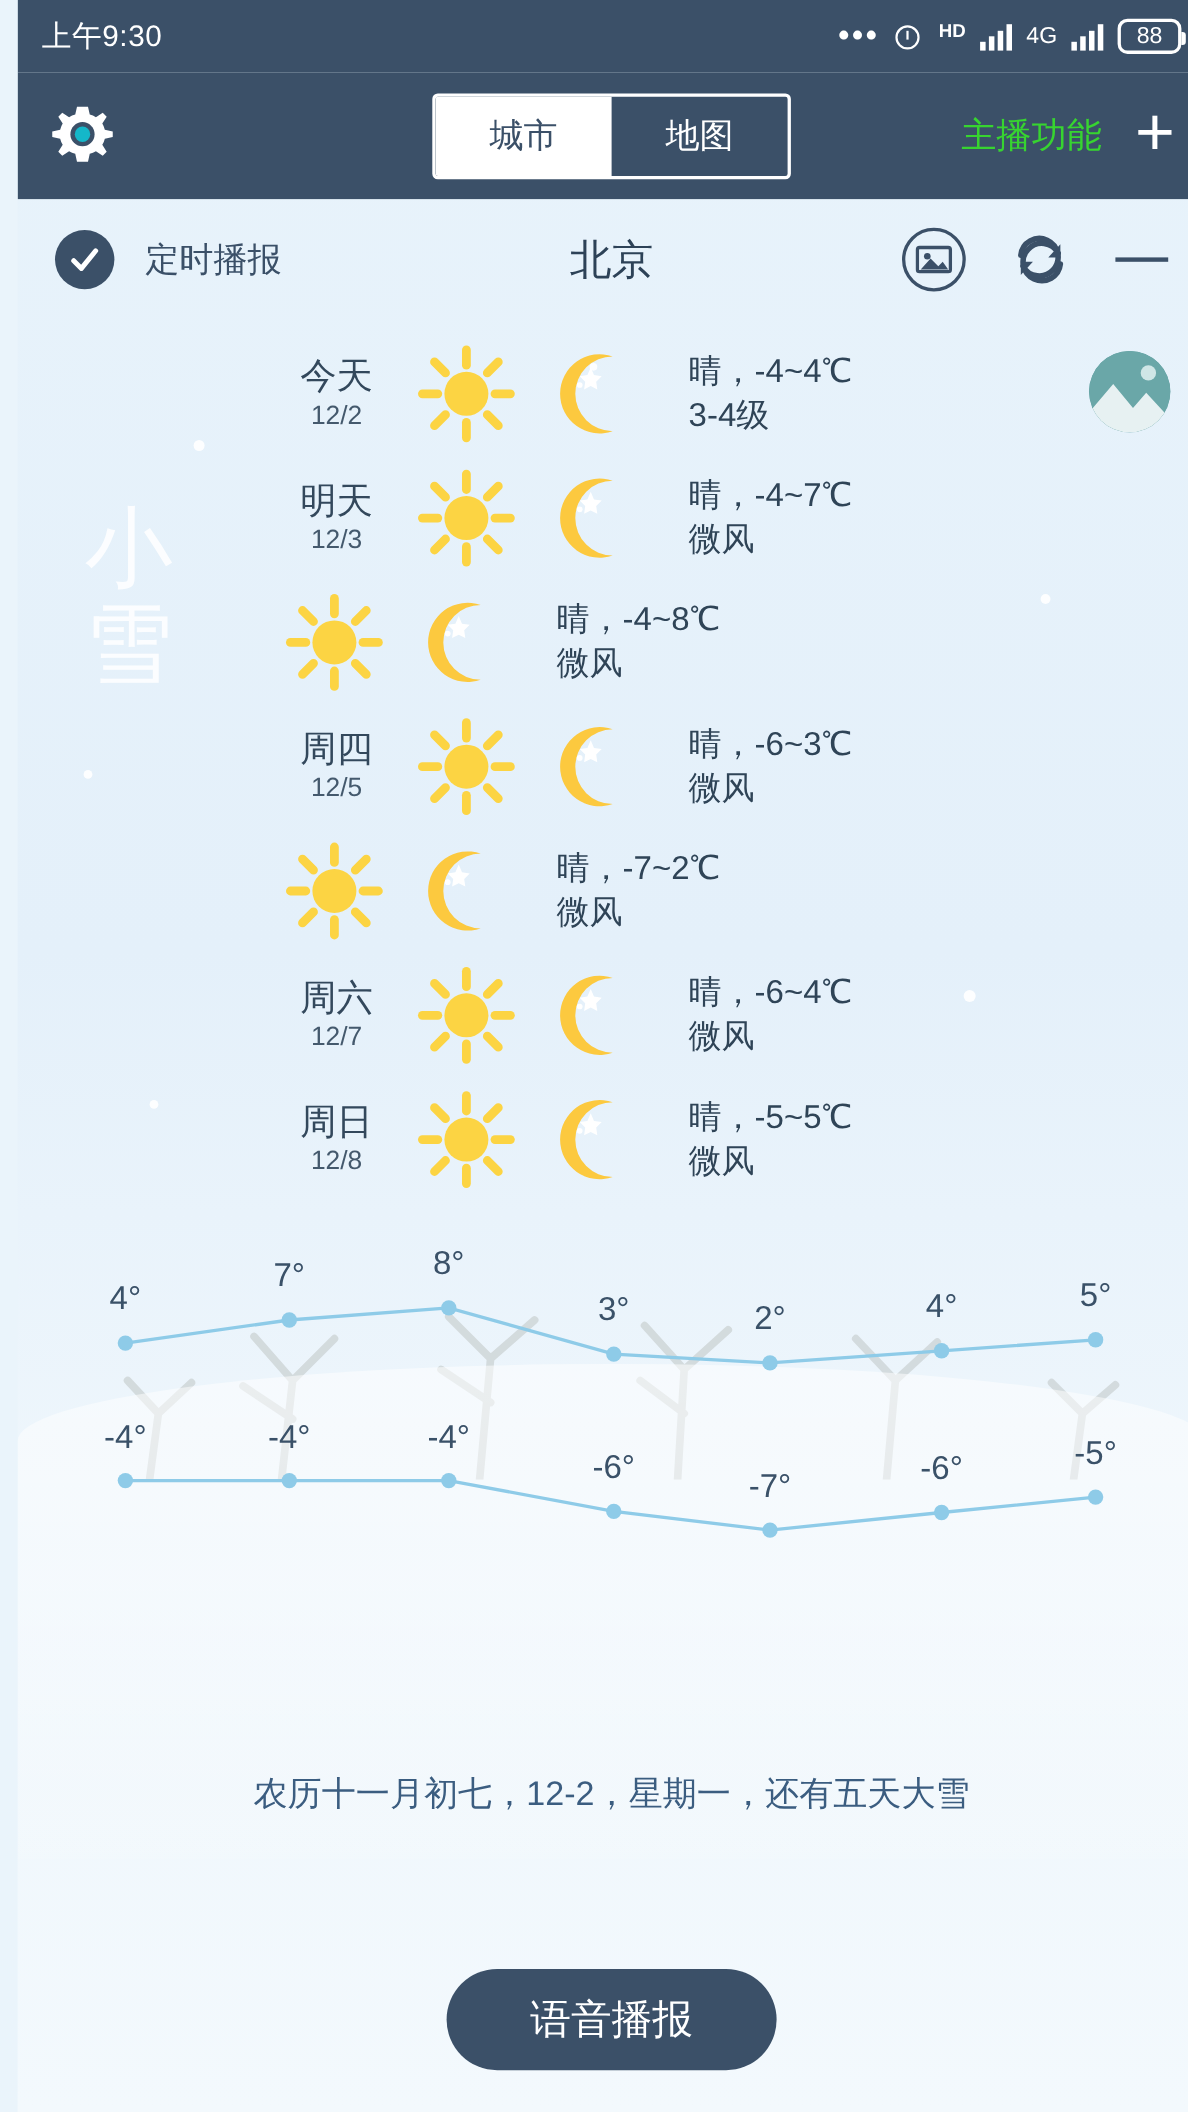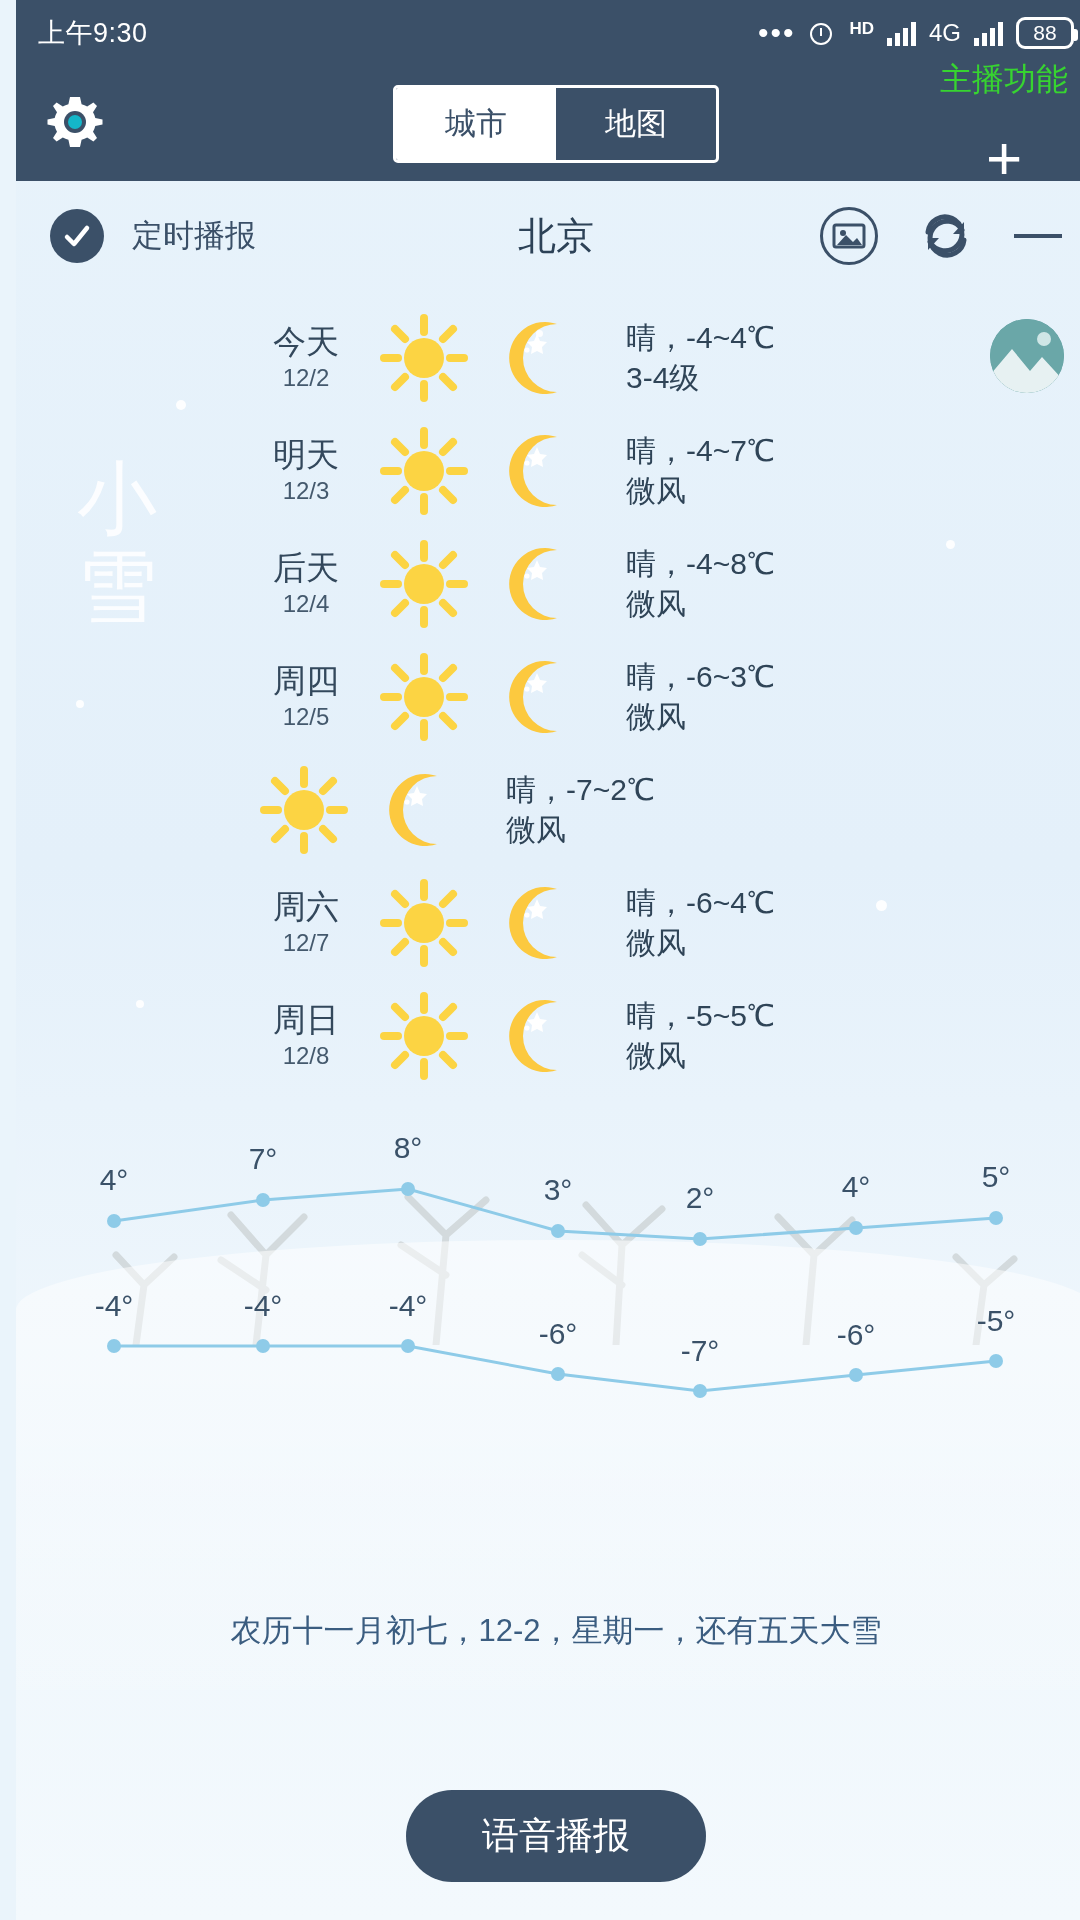--- a/index.html
+++ b/index.html
@@ -51,21 +51,21 @@
   .alarm-icon .hand {
     position: absolute; left: 12px; top: 9px; width: 2px; height: 8px; background: #fff;
   }
   .hd-badge { font-size: 17px; font-weight: bold; line-height: 1; margin-bottom: 9px; }
   .bars { display: inline-flex; align-items: flex-end; gap: 3px; height: 26px; }
   .bars i { display: block; width: 5px; background: #fff; }
   .bars i:nth-child(1){ height: 8px; }
   .bars i:nth-child(2){ height: 13px; }
   .bars i:nth-child(3){ height: 18px; }
   .bars i:nth-child(4){ height: 24px; }
-  .net-label { font-size: 24px; }
+  .net-label { font-size: 21px; }
   .battery {
     width: 58px; height: 32px; border: 3px solid #fff; border-radius: 9px;
     position: relative; display: flex; align-items: center; justify-content: center;
     font-size: 21px; box-sizing: border-box;
   }
   .battery:after {
     content: ""; position: absolute; right: -7px; top: 9px; width: 4px; height: 12px;
     background: #fff; border-radius: 0 3px 3px 0;
   }
 
@@ -103,21 +103,20 @@
   }
   .seg .seg-btn.active {
     background: #ffffff;
     color: #3b5068;
   }
   .app-bar-right {
     margin-left: auto;
     display: flex;
     align-items: center;
     gap: 30px;
-    flex-direction: column;
   }
   .anchor-fn {
     color: #37d430;
     font-size: 32px;
     white-space: nowrap;
   }
   .plus {
     color: #fff;
     font-size: 62px;
     line-height: 52px;
@@ -433,24 +432,20 @@
             <circle cx="34" cy="38" r="2.6" fill="#ffffff"></circle>
           </svg>
       </div>
       <div class="f-desc">
         <div>晴，-4~7℃</div>
         <div>微风</div>
       </div>
     </div>
 
     <div class="f-row">
-      <div class="f-day">
-        <div class="d1">后天</div>
-        <div class="d2">12/4</div>
-      </div>
       <div class="f-ico">
         <svg width="92" height="92" viewBox="0 0 92 92">
             <g stroke="#fcd443" stroke-width="8" stroke-linecap="round">
               <line x1="46" y1="6" x2="46" y2="20"></line>
               <line x1="46" y1="72" x2="46" y2="86"></line>
               <line x1="6" y1="46" x2="20" y2="46"></line>
               <line x1="72" y1="46" x2="86" y2="46"></line>
               <line x1="17" y1="17" x2="27" y2="27"></line>
               <line x1="65" y1="65" x2="75" y2="75"></line>
               <line x1="17" y1="75" x2="27" y2="65"></line>

